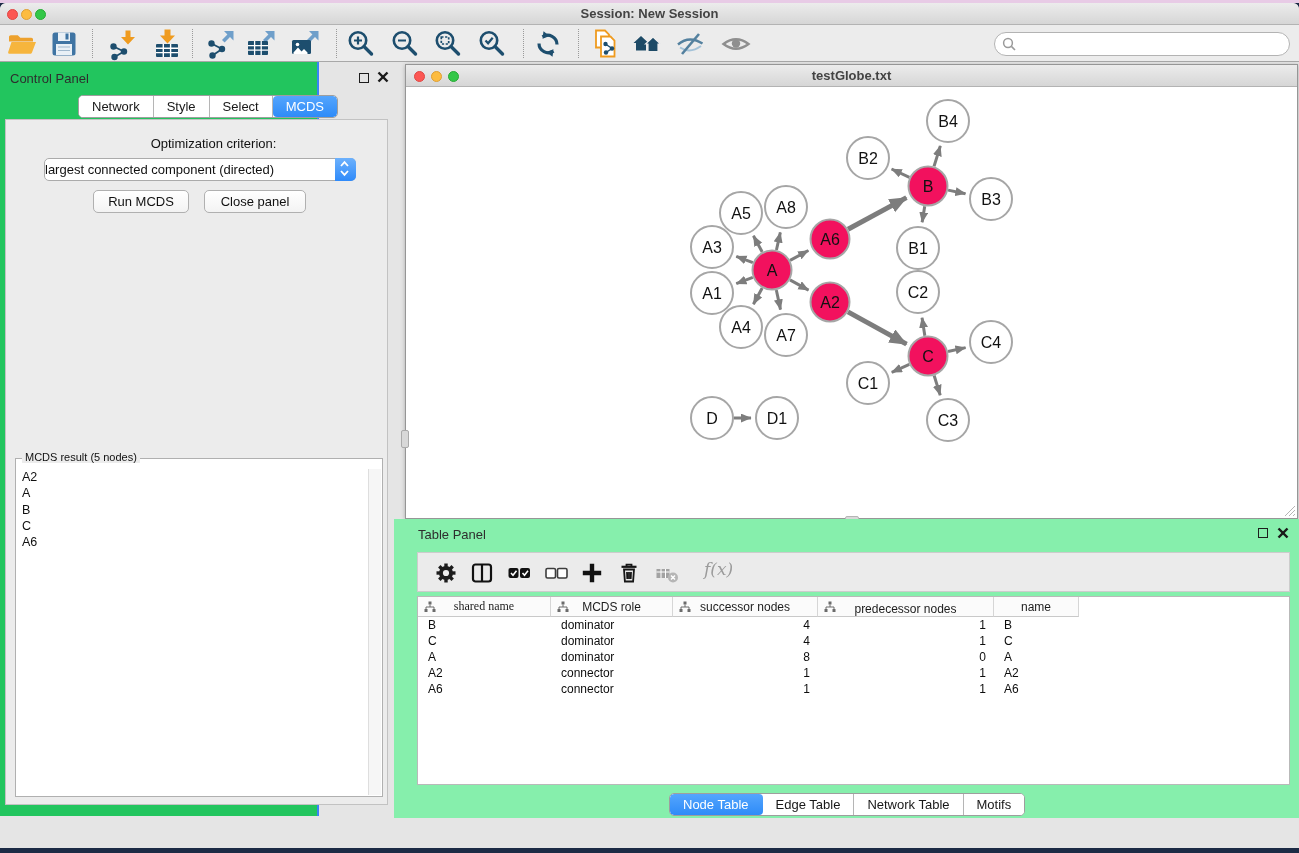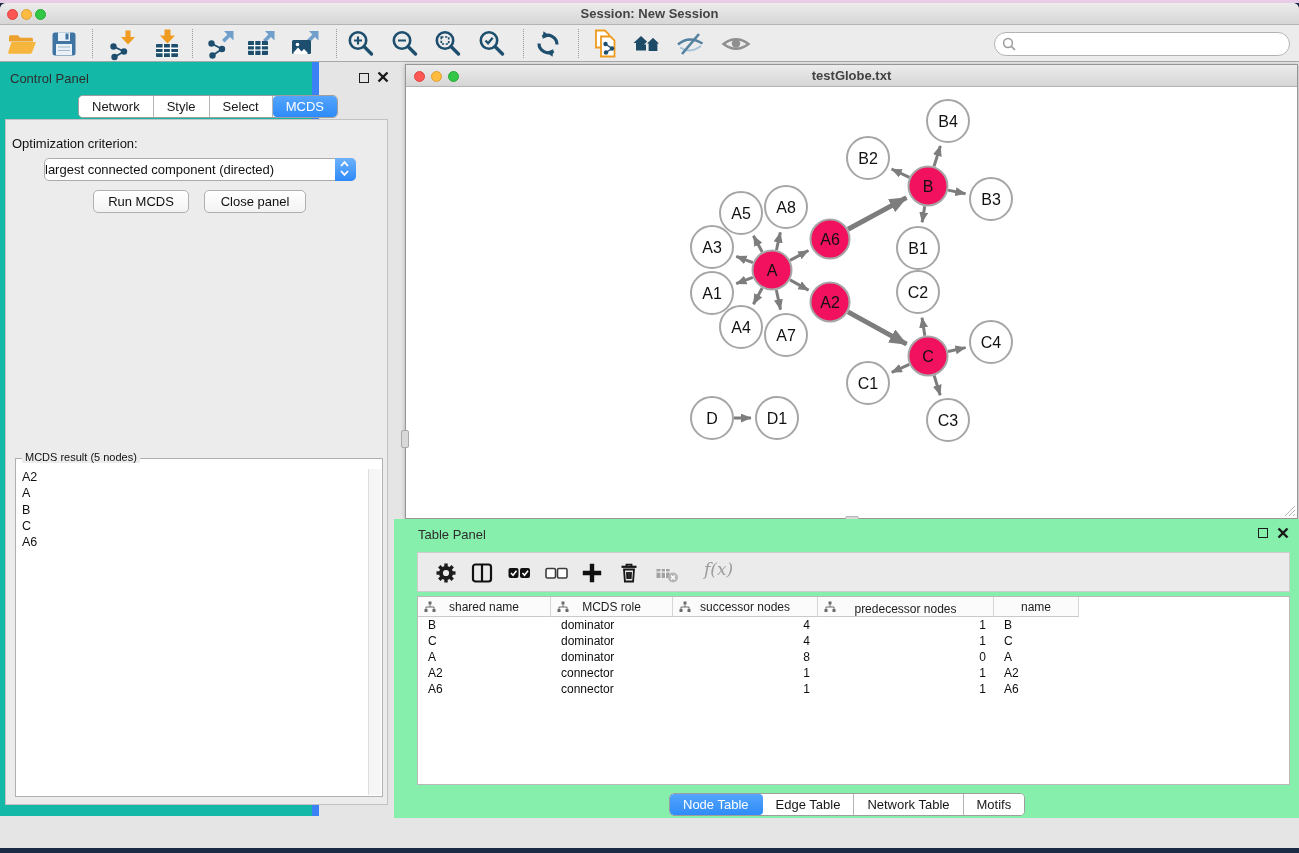--- a/index.html
+++ b/index.html
@@ -27,35 +27,35 @@
   .toolbar { left:0; top:22px; width:100%; height:37px; background:#ececec;
     border-bottom:1px solid #a8a8a8; }
   .tb-icon { position:absolute; top:2px; width:34px; height:34px; cursor:default; }
   .tb-sep { position:absolute; top:4px; width:0; height:29px; border-left:1px dotted #9a9a9a; }
   .searchbox { position:absolute; left:994px; top:7px; width:296px; height:24px;
     border:1px solid #b3b3b3; border-radius:12px; background:#fff; font-size:13px;
     padding:0 10px 0 28px; outline:none; color:#333; }
   .search-mag { position:absolute; left:1002px; top:12px; }
 
   
-  .control-panel { left:0; top:59px; width:319px; height:754px; background:#14b8a6;
-    border-right:7px solid #3b82f6; }
+  .control-panel { left:0; top:59px; width:319px; height:754px; background:#22c55e;
+    border-right:2px solid #3b82f6; }
   .cp-header { position:absolute; left:10px; top:9px; font-size:13px; color:#2e2e2e; }
   .float-box { position:absolute; width:10px; height:10px; border:1.6px solid #1d1d1d; top:11px; }
   .close-x { position:absolute; top:9px; }
   .seg-tabs { position:absolute; display:flex; height:23px; background:#fff;
     border:1px solid #9e9e9e; border-radius:5px; overflow:hidden; }
   .seg { display:flex; align-items:center; justify-content:center; padding:0 13px;
     font-size:13px; color:#181818; border-right:1px solid #b5b5b5; background:#fff; }
   .seg:last-child { border-right:none; }
   .seg.active { background:linear-gradient(#54a5fd,#2e8bf8); color:#fff;
     border-radius:4px; border-right-color:transparent; }
   .cp-body { position:absolute; left:5px; top:57px; width:383px; height:686px;
     background:#ececec; border:1px solid #c2c2c2; }
-  .opt-label { position:absolute; left:6px; top:16px; width:100%; text-align:left;
+  .opt-label { position:absolute; left:17px; top:16px; width:100%; text-align:center;
     font-size:13px; color:#111; }
   .dropdown { position:absolute; left:38px; top:38px; width:312px; height:23px;
     background:#fff; border:1px solid #ababab; border-radius:5px; font-size:13px;
     color:#111; line-height:21px; }
   .stepper { position:absolute; right:-1px; top:-1px; width:21px; height:23px;
     background:linear-gradient(#6db1fc,#2e8afa); border-radius:0 5px 5px 0; }
   .mac-btn { position:absolute; height:23px; background:linear-gradient(#ffffff,#f3f3f3);
     border:1px solid #b0b0b0; border-radius:5px; font-size:13px; color:#111;
     text-align:center; line-height:21px; font-family:"Liberation Sans",sans-serif; }
   .result-box { position:absolute; left:9px; top:338px; width:368px; height:339px;
@@ -504,21 +504,21 @@
             </g>
             <circle cx="19" cy="17.5" r="5" fill="#b5b5b5"></circle>
             <path d="M17 15.5l4 4M21 15.5l-4 4" stroke="#fff" stroke-width="1.5"></path>
           </svg>
       </div>
       <span class="fx" style="left:286px">f(x)</span>
     </div>
 
     <div class="dtable">
       <div class="thead">
-          <div class="th" style="width: 133px;">
+          <div class="th" style="width: 133px; font-family: Liberation Serif, serif;">
             <svg class="tree" width="12" height="12">
               <g fill="#6b6b6b">
                 <rect x="4.5" y="0.5" width="3" height="3"></rect>
                 <rect x="0.5" y="8" width="3" height="3"></rect>
                 <rect x="8.5" y="8" width="3" height="3"></rect>
               </g>
               <g stroke="#6b6b6b" stroke-width="1" fill="none">
                 <path d="M6 3.5v2.5M2 8V6h8v2"></path>
               </g>
             </svg>

